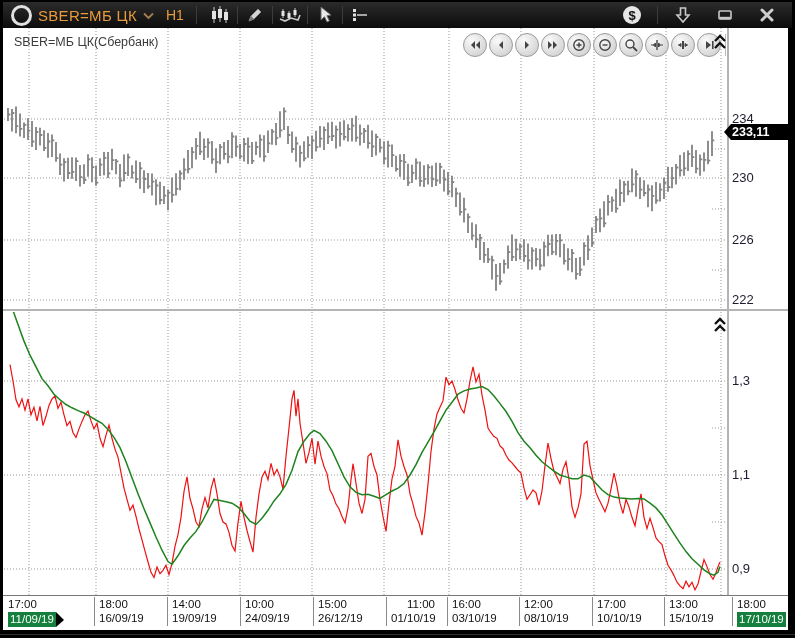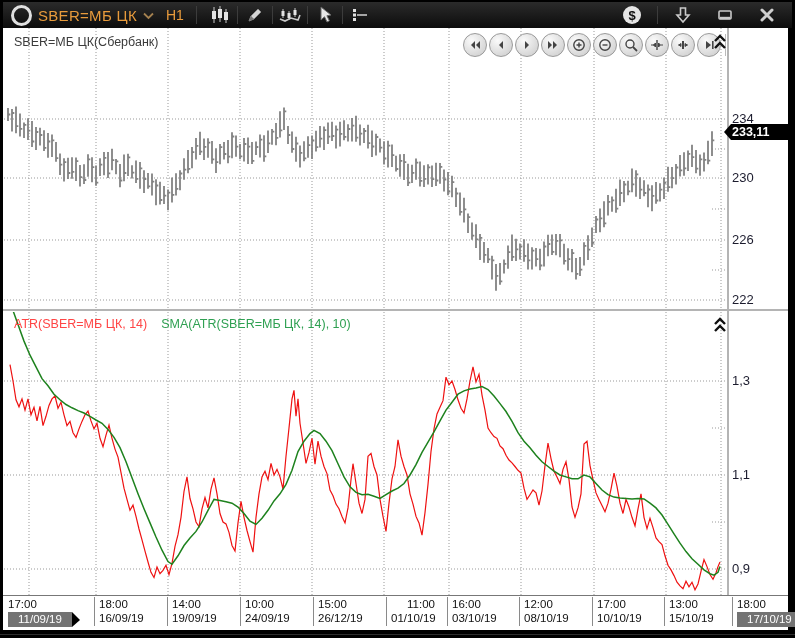--- a/index.html
+++ b/index.html
@@ -31,21 +31,21 @@
     background:radial-gradient(circle at 35% 30%,#fafafa,#c9c9c9);display:flex;align-items:center;justify-content:center;cursor:pointer;}
   .nav-sep{width:1px;height:22px;background:#bbb;margin:0 2px;}
   .collapse-btn{position:absolute;width:16px;height:18px;cursor:pointer;}
   
   .price-tag{position:absolute;left:721px;display:flex;align-items:flex-start;height:16px;}
   .price-tag .arrow{width:0;height:0;border-right:7px solid #000;border-top:8px solid transparent;border-bottom:8px solid transparent;}
   .price-tag .val{background:#000;color:#fff;font-size:12.5px;font-weight:bold;height:16px;line-height:16px;padding:0 4px 0 1px;min-width:52px;}
   .tick-line{position:absolute;width:1px;height:29px;background:#8a8a8a;top:569px;}
   .tick-time{position:absolute;top:570px;font-size:11.5px;color:#111;white-space:nowrap;}
   .tick-date{position:absolute;top:584px;font-size:11.5px;color:#111;white-space:nowrap;}
-  .date-tag{background:#737373;color:#fff;padding:0 10px;display:inline-block;height:15px;line-height:15px;}
+  .date-tag{background:#15803d;color:#fff;padding:0 2px;display:inline-block;height:15px;line-height:15px;}
   .date-tag-arrow{position:relative;}
   .date-tag-arrow::after{content:"";position:absolute;right:-8px;top:0;width:0;height:0;
     border-left:8px solid #000;border-top:8px solid transparent;border-bottom:7px solid transparent;}
   .bottom-frame-line{position:absolute;left:0;top:634px;width:795px;height:1px;background:#2e2e2e;}
 </style>
 </head>
 <body>
 
 <div class="window">
   <div class="titlebar">
@@ -173,23 +173,20 @@
         <line x1="712" y1="522" x2="727" y2="522" stroke="#999999" stroke-width="1" stroke-dasharray="1 2"></line>
         <polyline points="10,364.6 13,381.0 16,399.8 19,406.8 22,398.9 25,410.1 28,398.9 31,414.8 34,407.3 37,420.9 40,406.4 43,425.6 46,416.3 49,405.4 52,398.9 55,396.0 58,408.3 61,402.2 64,414.8 67,425.6 70,421.4 73,432.7 76,437.4 79,428.9 82,421.4 85,414.8 88,411.1 91,420.9 94,428.9 97,423.3 100,438.3 103,446.8 106,435.1 109,425.2 112,438.3 115,449.1 118,457.1 121,472.7 124,488.2 127,499.4 130,510.3 133,505.1 136,516.4 139,529.0 142,539.9 145,551.1 148,562.0 151,572.3 154,577.5 157,567.1 160,573.7 163,570.4 166,565.2 169,574.6 172,563.4 175,546.4 178,534.7 181,517.3 184,491.5 187,476.9 190,498.5 193,508.8 196,522.0 199,526.7 202,508.8 205,497.6 208,507.9 211,489.1 214,477.8 217,493.8 220,513.5 223,522.0 226,523.9 229,532.3 232,545.5 235,551.1 238,522.9 241,501.3 244,517.3 247,530.5 250,541.7 253,552.1 256,517.3 259,493.8 262,476.9 265,471.2 268,479.7 271,463.3 274,475.0 277,469.4 280,476.9 283,489.1 286,456.2 289,428.0 292,398.9 294,390.4 296,416.3 298,398.9 300,423.3 303,443.0 306,463.3 309,452.4 312,438.3 315,464.2 318,441.2 321,456.2 324,466.5 327,473.6 330,490.0 333,495.7 336,504.1 339,508.8 342,516.4 345,522.9 348,507.9 351,479.7 353,463.7 356,483.5 359,503.2 362,513.5 365,499.4 368,456.2 371,453.4 374,466.5 377,475.0 380,499.4 383,516.4 386,531.4 389,503.2 392,478.8 395,466.5 398,439.8 401,456.2 404,466.5 407,475.0 410,493.8 413,504.1 416,516.4 419,522.9 422,535.2 425,512.6 428,484.4 431,451.5 434,428.9 437,413.9 440,407.3 443,400.7 446,377.2 449,384.8 452,381.0 455,389.5 458,399.8 461,408.3 464,413.0 467,398.9 470,381.0 473,366.9 476,381.9 479,374.4 482,395.1 485,410.1 488,428.0 491,432.7 494,436.5 497,438.3 500,445.9 503,448.7 506,455.3 509,460.0 512,462.8 515,466.5 518,470.3 521,473.1 524,488.2 527,499.4 530,494.7 533,490.0 536,492.9 539,505.1 542,491.0 545,465.6 548,443.0 551,458.6 554,471.2 557,476.9 560,483.5 563,469.4 566,461.8 569,479.7 572,507.0 575,517.3 578,507.9 581,493.8 584,444.0 587,441.2 590,465.6 593,479.7 596,492.9 599,499.4 602,505.6 605,511.7 608,503.2 611,489.1 614,473.1 617,486.3 620,503.2 623,513.5 626,499.4 629,507.0 632,517.3 635,525.8 638,508.8 641,493.8 644,517.3 647,528.6 650,518.2 653,527.6 656,538.0 659,541.7 662,544.6 665,555.8 668,565.2 671,569.9 674,575.6 677,582.2 680,585.9 683,588.7 686,581.2 689,586.9 692,582.2 695,589.7 698,584.0 701,571.4 704,559.6 707,566.6 710,574.6 713,579.3 716,572.8 718,566.6 720,562.0" fill="none" stroke="#ee1111" stroke-width="1.2"></polyline>
         <polyline points="13,310.5 18,324.6 24,341.1 30,355.2 36,366.9 42,378.7 48,385.7 54,394.2 60,399.8 66,404.5 72,407.8 78,410.6 84,413.0 90,416.3 96,420.0 102,423.3 108,429.4 114,437.4 120,447.7 126,461.8 132,477.8 138,493.8 144,508.8 150,522.9 156,537.0 162,550.2 168,561.5 172,564.3 178,555.8 184,545.5 190,538.0 196,531.4 202,522.0 208,510.3 214,499.4 220,500.4 226,501.8 232,503.2 238,507.0 244,513.5 250,521.1 256,524.4 262,518.2 268,510.3 274,500.9 280,493.8 286,484.4 292,470.3 298,451.5 304,441.2 310,433.6 314,430.3 320,433.6 326,441.2 332,450.6 338,463.7 344,476.9 350,486.8 356,492.4 362,494.7 368,494.3 374,496.2 380,498.5 386,494.7 392,491.0 398,488.2 404,483.5 410,475.0 416,464.7 422,452.4 428,442.1 434,431.8 440,420.9 446,410.1 452,402.2 458,394.2 464,390.9 470,389.0 476,388.1 482,386.6 488,389.5 494,396.0 500,403.6 506,411.5 512,421.4 518,432.7 524,441.2 530,447.7 536,455.3 542,461.8 548,466.5 554,471.2 560,475.0 566,476.9 572,478.8 578,478.8 584,475.0 590,476.9 596,483.5 602,490.0 608,494.7 614,497.1 620,498.0 626,498.5 632,499.0 638,498.5 644,499.0 650,503.2 656,507.9 662,515.0 668,524.4 674,533.8 680,543.2 686,551.6 692,558.7 698,564.3 704,569.9 710,573.7 714,575.1 718,572.3 720,566.6" fill="none" stroke="#1e821e" stroke-width="1.5"></polyline>
       </svg>
 
     <div class="pane-separator"></div>
     <div class="axis-vline"></div>
     <div class="bottom-axis-line"></div>
 
     <div class="chart-title">SBER=МБ ЦК(Сбербанк)</div>
-    <div class="atr-labels">
-      <span class="lbl-atr" style="color: rgb(255, 69, 69);">ATR(SBER=МБ ЦК, 14)</span><span class="lbl-sma" style="color: rgb(47, 160, 82);">SMA(ATR(SBER=МБ ЦК, 14), 10)</span>
-    </div>
 
     <div class="nav-row" id="nav-row">
         <span class="nav-btn">
           <svg width="14" height="14" viewBox="0 0 14 14">
             <path d="M7 3 L3 7 L7 11 Z M12 3 L8 7 L12 11 Z" fill="#444"></path>
           </svg>
         </span>
         <span class="nav-btn">
           <svg width="14" height="14" viewBox="0 0 14 14">
             <path d="M9 3 L5 7 L9 11 Z" fill="#444"></path>

